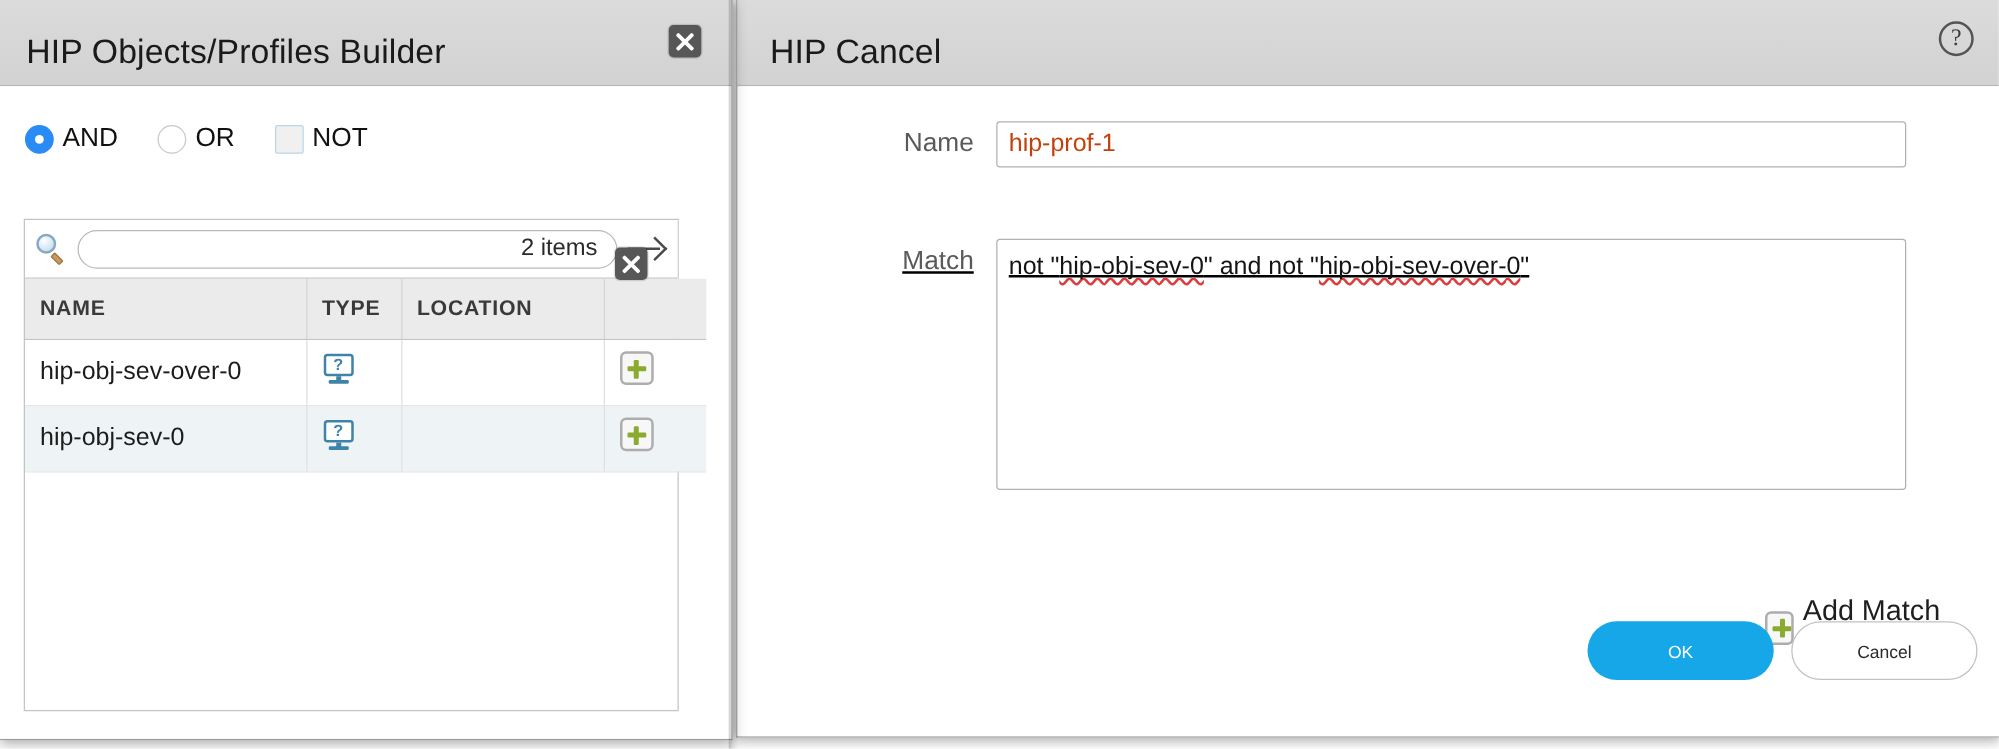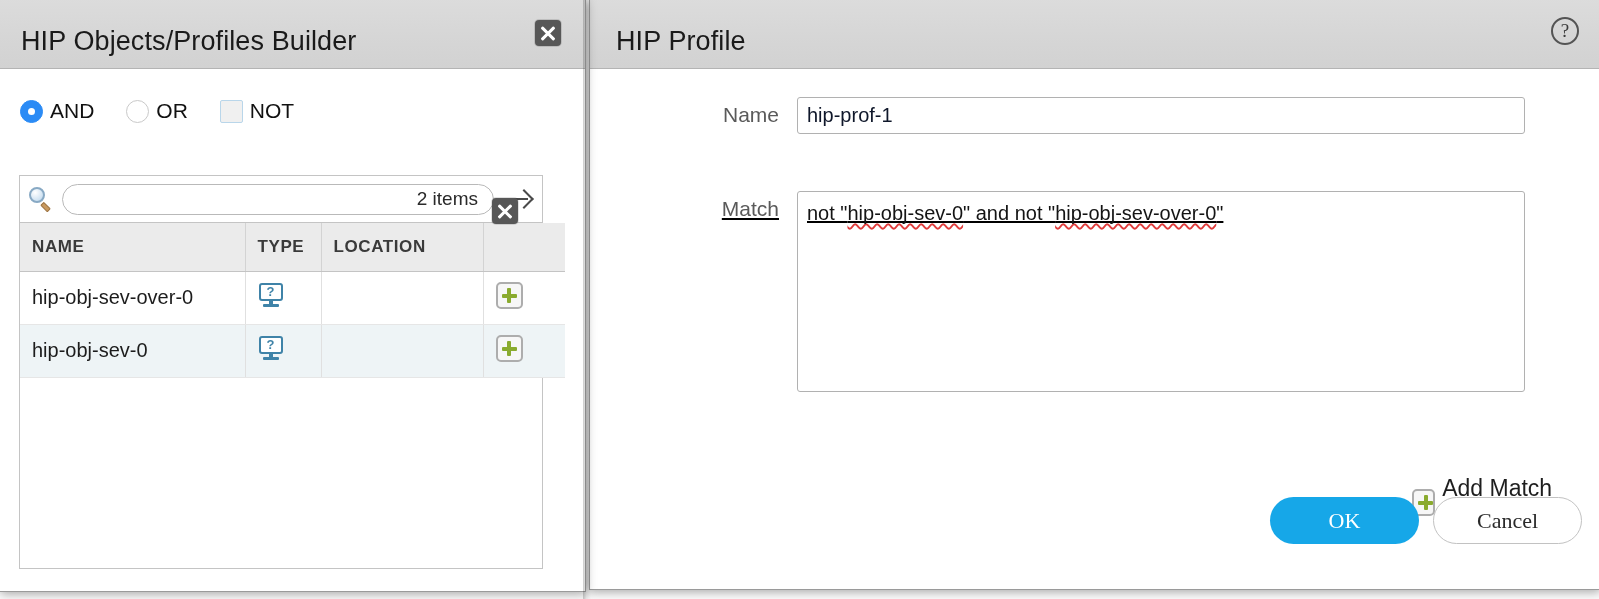--- a/index.html
+++ b/index.html
@@ -219,21 +219,21 @@
   .field-row { position: absolute; display: flex; align-items: flex-start; }
   .field-label {
     width: 207px; text-align: right; padding-right: 18px;
     font-size: 21px; color: #5a5a5a; line-height: 36px;
   }
   .text-input {
     width: 728px; height: 37px;
     border: 1px solid #b1b1b1; border-radius: 3px;
     background: #fff; outline: none;
     font-family: "Liberation Sans", sans-serif;
-    font-size: 20px; color: #0f172a; padding: 0 9px;
+    font-size: 20px; color: #c2410c; padding: 0 9px;
   }
   .match-area {
     width: 728px; height: 201px;
     border: 1px solid #b1b1b1; border-radius: 3px;
     background: #fff; padding: 8px 9px;
     font-family: "Liberation Sans", sans-serif;
     font-size: 20px; color: #141414;
     line-height: 26px; overflow: hidden; white-space: pre-wrap;
   }
   .spell { 
@@ -244,42 +244,42 @@
 
   .add-criteria {
     position: absolute; left: 822px; top: 406px;
     display: flex; align-items: center; gap: 7px; cursor: pointer;
   }
   .add-criteria .label { font-size: 23px; color: #1e1e1e; }
 
   .btn-row { position: absolute; right: 19px; bottom: 45px; display: flex; gap: 14px; }
   .btn {
     height: 47px; border-radius: 24px;
-    font-family: Liberation Serif, serif;
-    font-size: 22px; cursor: pointer; outline: none;
+    font-family: Liberation Sans, sans-serif;
+    font-size: 14px; cursor: pointer; outline: none;
     display: flex; align-items: center; justify-content: center;
   }
   .btn-ok { width: 149px; background: #16a7e8; color: #fff; border: none; }
   .btn-cancel { width: 149px; background: #fff; color: #2a2a2a; border: 1px solid #c2c2c2; }
 
   
   .seam {
     position: absolute; left: 583px; top: 0; width: 8px; height: 599px;
     background: linear-gradient(90deg, rgba(0,0,0,0.20) 0%, rgba(0,0,0,0.06) 45%, rgba(0,0,0,0) 100%);
     pointer-events: none;
   }
 </style>
 </head>
 <body>
 
 <div id="root">
 
   <div class="dialog" id="profile-dialog">
     <div class="titlebar">
-      <span class="title-text">HIP Profile</span>
+      <span class="title-text">HIP Cancel</span>
       <div class="help-circle">?</div>
     </div>
 
     <div class="profile-body">
 
       <div class="field-row" style="left:0px; top:28px;">
         <div class="field-label">Name</div>
         <input class="text-input" type="text" value="hip-prof-1" style="">
       </div>
 

